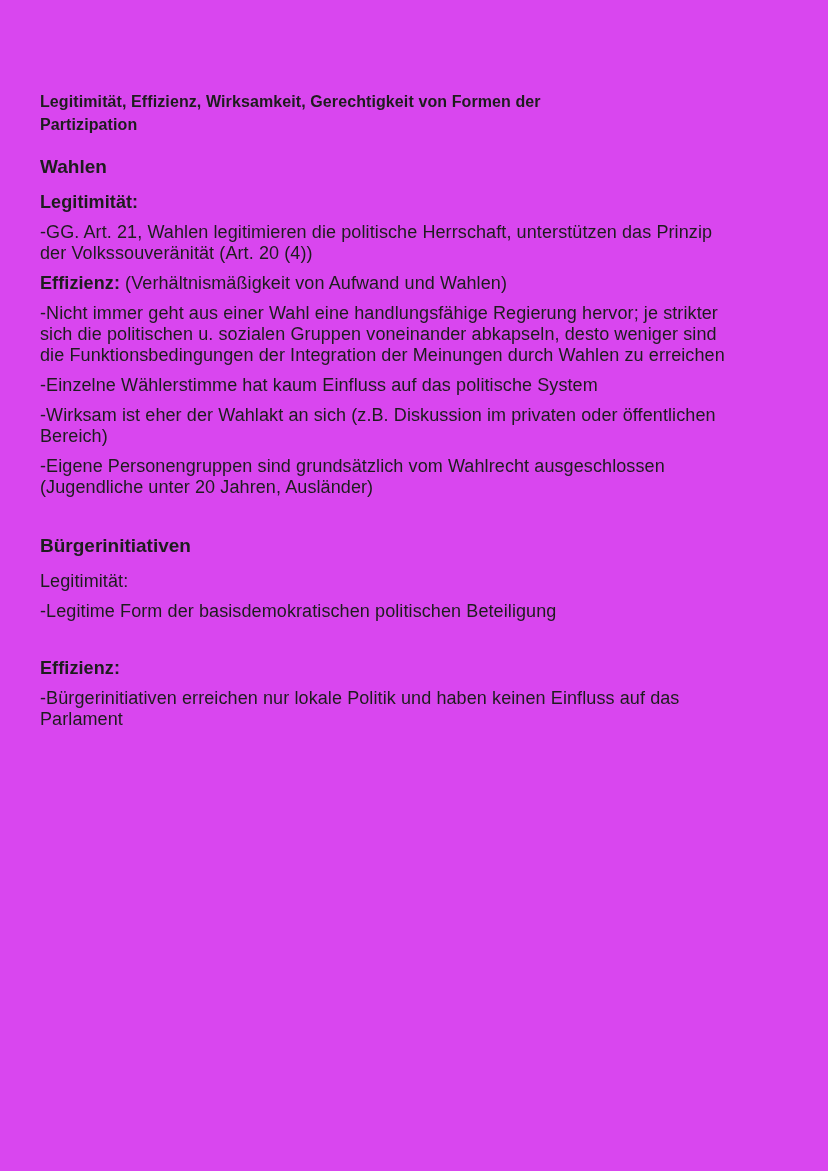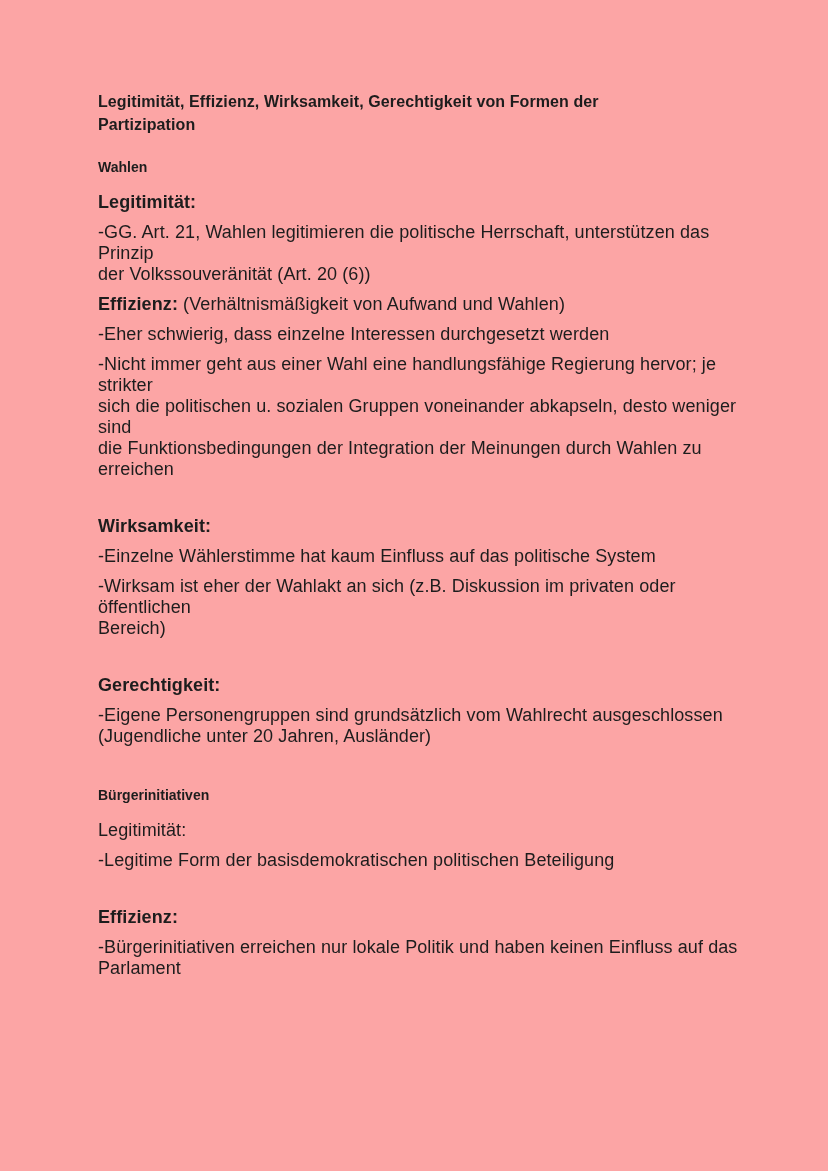--- a/index.html
+++ b/index.html
@@ -11,33 +11,33 @@
     width: 828px;
     height: 1171px;
     overflow: hidden;
     font-family: "Liberation Sans", sans-serif;
     color: #1d1d1d;
   }
   .page {
     box-sizing: border-box;
     width: 828px;
     height: 1171px;
-    padding: 90px 60px 40px 98px;
-    background: #fca5a5;
+    padding: 90px 60px 40px 40px;
+    background: #d946ef;
   }
   .doc-title {
     font-size: 16px;
     font-weight: 700;
     line-height: 23px;
     margin: 0 0 19px 0;
     white-space: pre-line;
     letter-spacing: 0.1px;
   }
   .heading {
-    font-size: 14px;
+    font-size: 19px;
     font-weight: 700;
     line-height: 24px;
     margin: 0 0 13px 0;
   }
   .para {
     font-size: 18px;
     line-height: 21px;
     margin: 0 0 9px 0;
     white-space: pre-line;
     letter-spacing: 0.1px;
@@ -49,31 +49,28 @@
 </head>
 <body>
 
 <div class="page">
   <h1 class="doc-title">Legitimität, Effizienz, Wirksamkeit, Gerechtigkeit von Formen der
 Partizipation</h1>
   <div>
       <h2 class="heading">Wahlen</h2>
       <p class="para"><span class="lbl bold">Legitimität:</span></p>
       <p class="para"><span>-GG. Art. 21, Wahlen legitimieren die politische Herrschaft, unterstützen das Prinzip
-der Volkssouveränität (Art. 20 (6))</span></p>
+der Volkssouveränität (Art. 20 (4))</span></p>
       <p class="para"><span class="lbl bold">Effizienz:</span><span> (Verhältnismäßigkeit von Aufwand und Wahlen)</span></p>
-      <p class="para"><span>-Eher schwierig, dass einzelne Interessen durchgesetzt werden</span></p>
       <p class="para"><span>-Nicht immer geht aus einer Wahl eine handlungsfähige Regierung hervor; je strikter
 sich die politischen u. sozialen Gruppen voneinander abkapseln, desto weniger sind
 die Funktionsbedingungen der Integration der Meinungen durch Wahlen zu erreichen</span></p>
-      <p class="para gap-before"><span class="lbl bold">Wirksamkeit:</span></p>
       <p class="para"><span>-Einzelne Wählerstimme hat kaum Einfluss auf das politische System</span></p>
       <p class="para"><span>-Wirksam ist eher der Wahlakt an sich (z.B. Diskussion im privaten oder öffentlichen
 Bereich)</span></p>
-      <p class="para gap-before"><span class="lbl bold">Gerechtigkeit:</span></p>
       <p class="para"><span>-Eigene Personengruppen sind grundsätzlich vom Wahlrecht ausgeschlossen
 (Jugendliche unter 20 Jahren, Ausländer)</span></p>
       <h2 class="heading gap-before">Bürgerinitiativen</h2>
       <p class="para"><span class="lbl">Legitimität:</span></p>
       <p class="para"><span>-Legitime Form der basisdemokratischen politischen Beteiligung</span></p>
       <p class="para gap-before"><span class="lbl bold">Effizienz:</span></p>
       <p class="para"><span>-Bürgerinitiativen erreichen nur lokale Politik und haben keinen Einfluss auf das
 Parlament</span></p>
     </div>
 </div>

